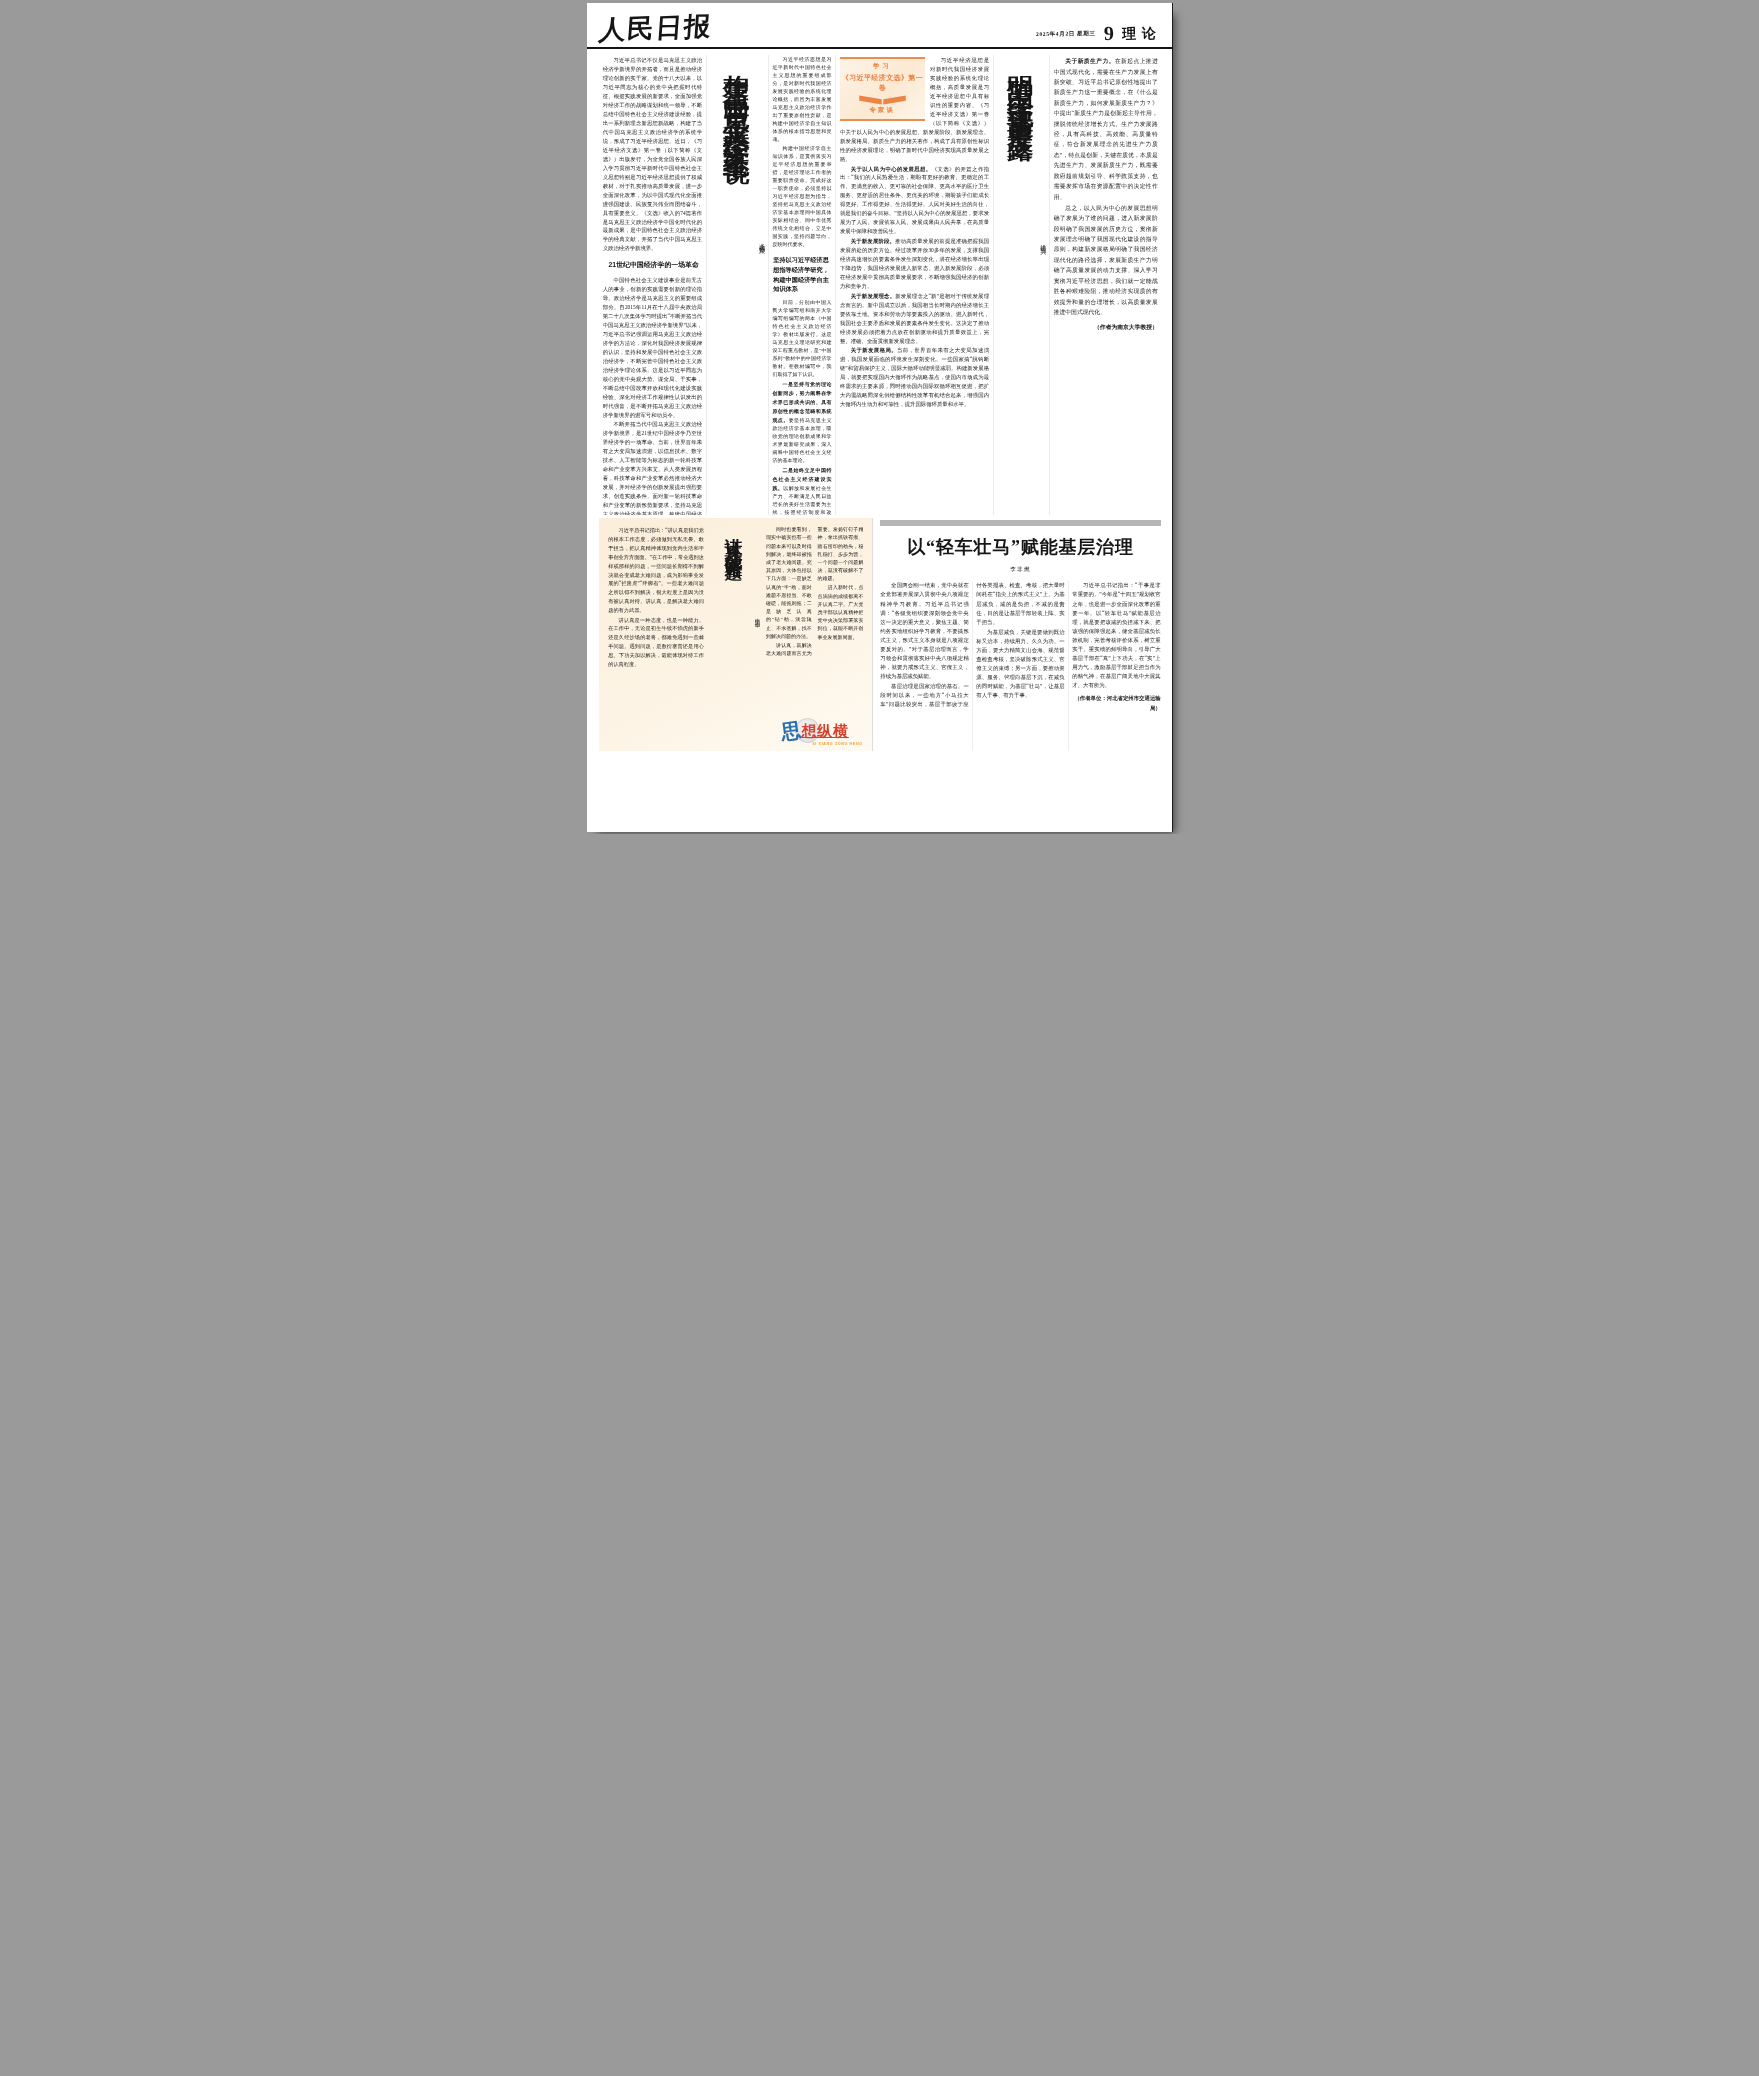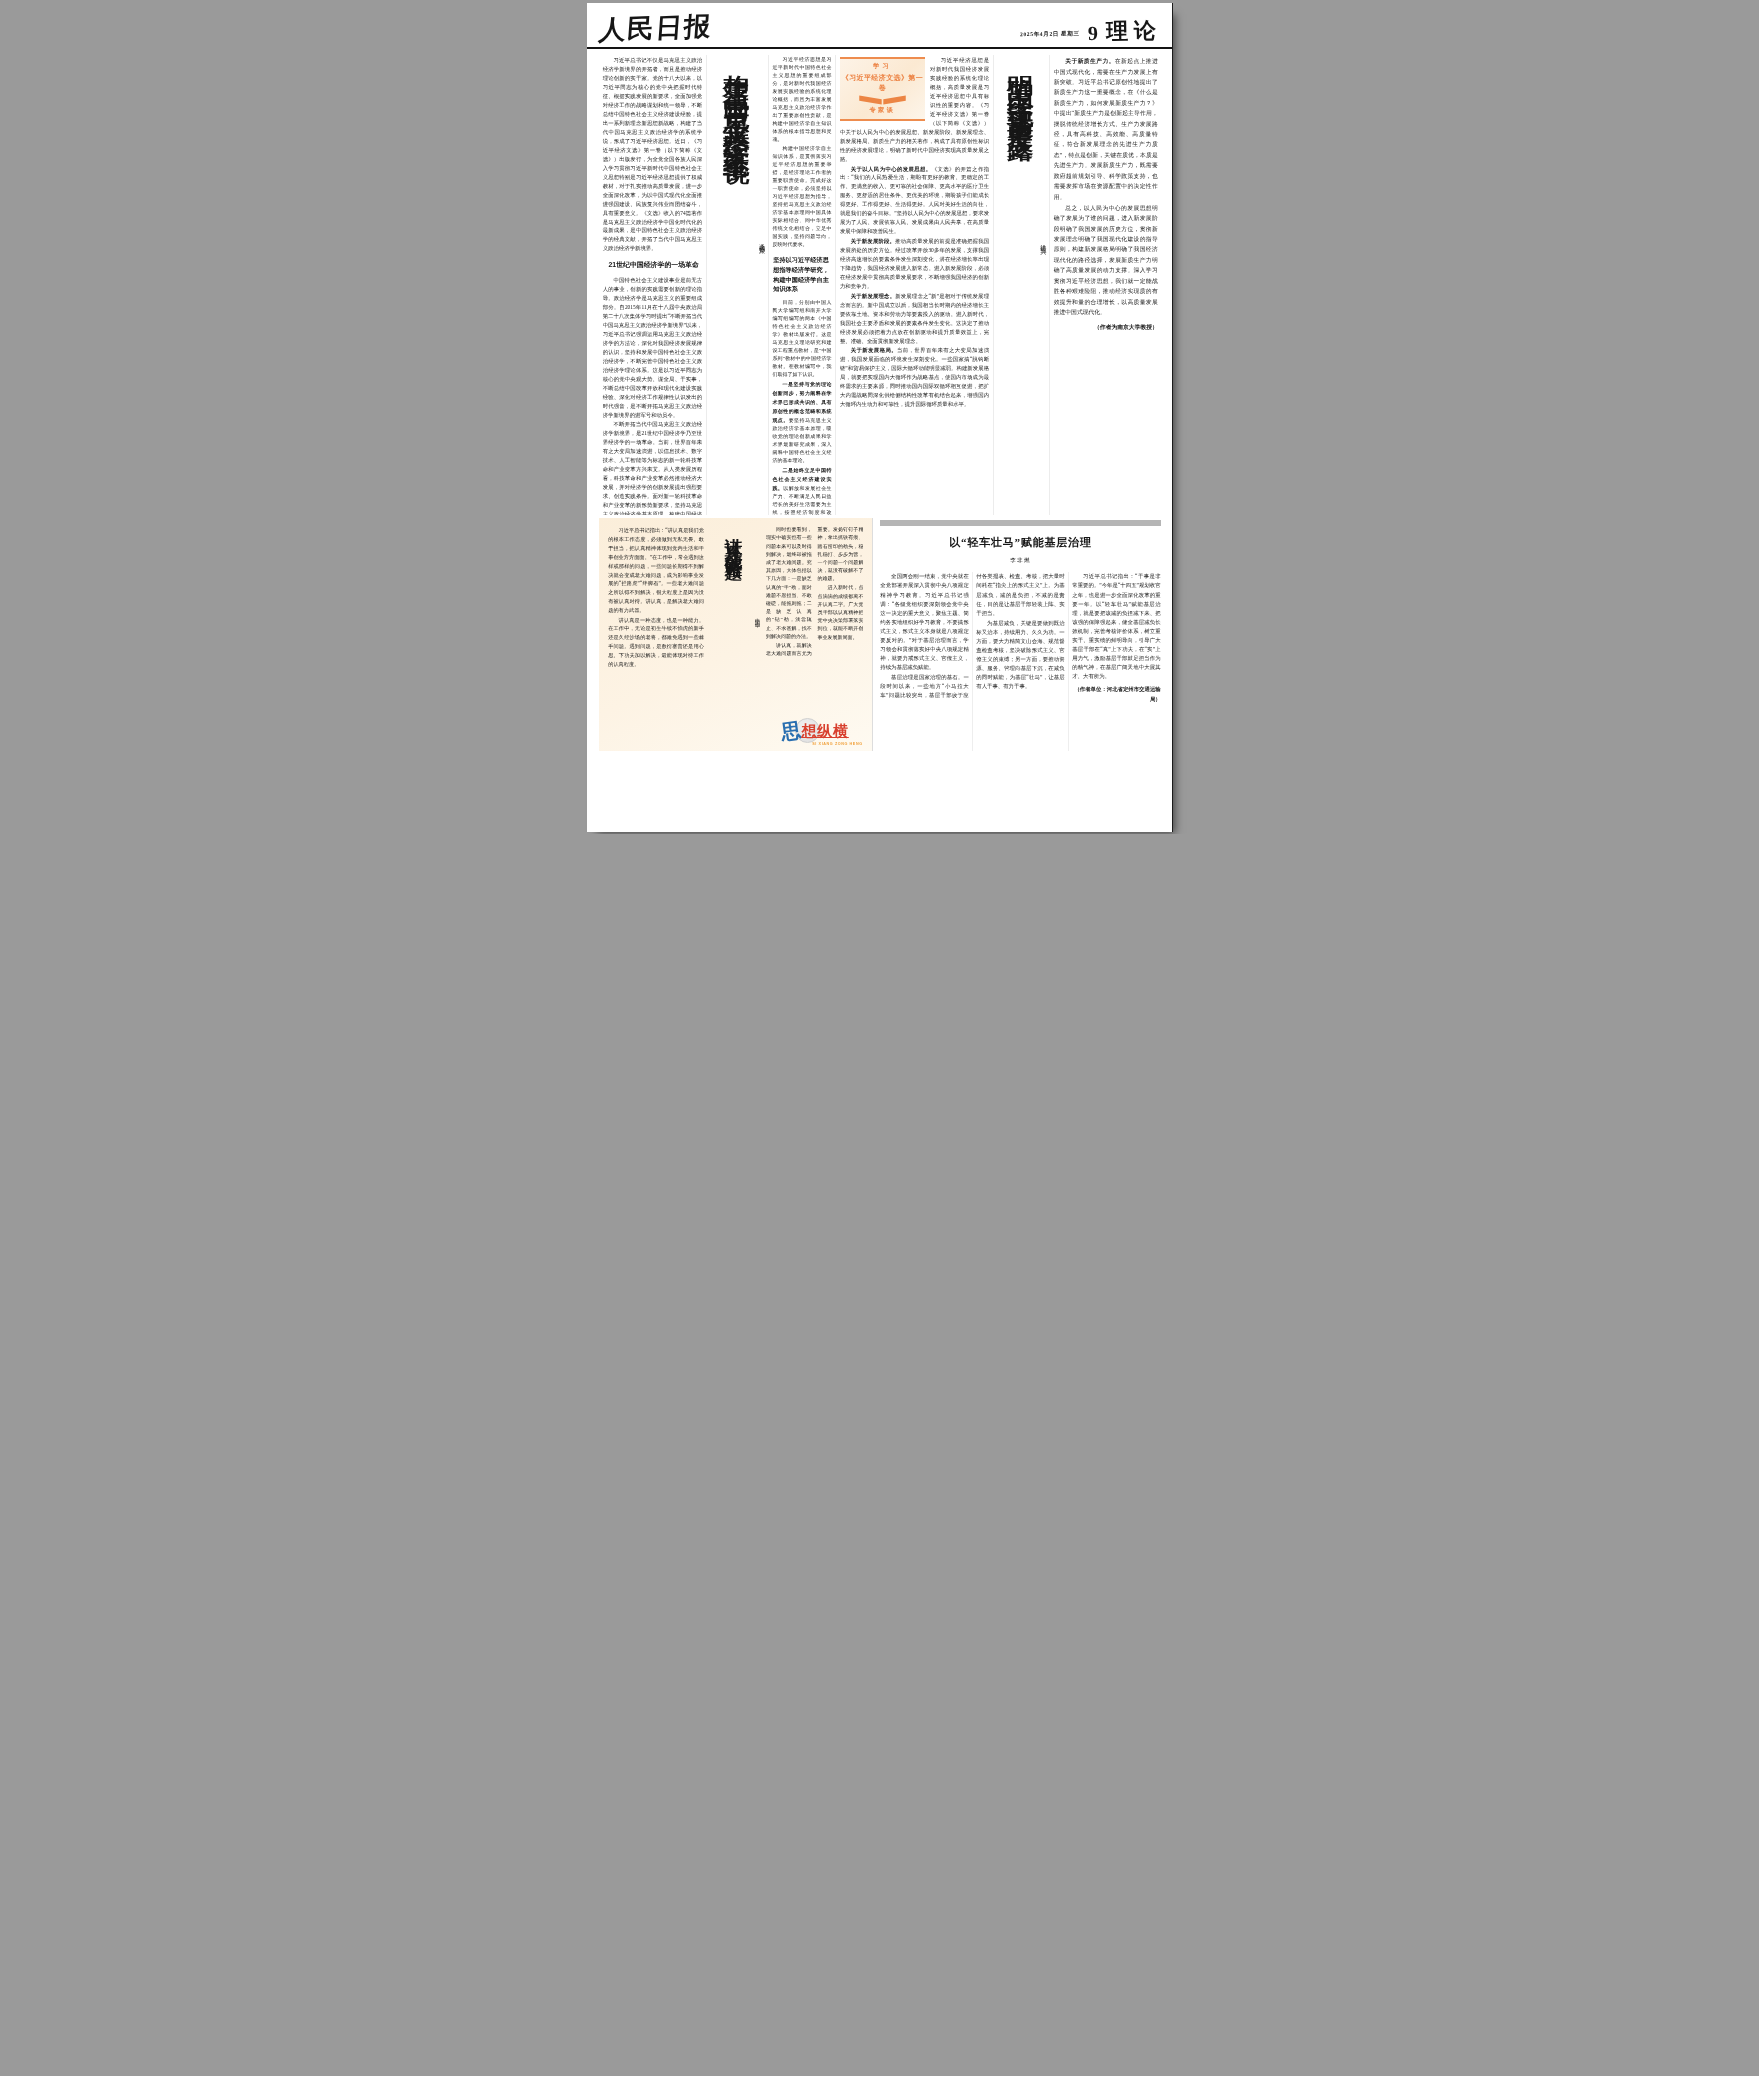--- a/index.html
+++ b/index.html
@@ -11,21 +11,21 @@
     border-right:1.2px solid #1c1c1c;
     box-shadow:5.8px 6.6px 8.3px -4.2px rgba(0,0,0,.55);
     overflow:hidden;
   }
   
   .header { display:flex; justify-content:space-between; align-items:flex-end; padding:12.5px 10px 5px 12.5px; }
   .masthead { font-size:26.6px; font-weight:bold; letter-spacing:1.7px; transform:skewX(-6deg) rotate(-2deg); line-height:1; }
   .header-right { display:flex; align-items:flex-end; gap:8.3px; transform:rotate(-1deg); }
   .date { font-size:5.6px; letter-spacing:0.6px; margin-bottom:3.7px; font-weight:bold; }
   .pagenum { font-size:20px; font-weight:bold; line-height:.85; }
-  .section { font-size:22px; font-weight:bold; letter-spacing:5.8px; line-height:.9; }
+  .section { font-size:14px; font-weight:bold; letter-spacing:5.8px; line-height:.9; }
   .rule { height:2.1px; background:#141414; }
   
   p { font-size:5.4px; line-height:1.66; text-align:justify; text-indent:2em; margin-bottom:0.8px; }
   .lead { font-family:"Liberation Sans","DejaVu Sans",sans-serif; font-weight:bold; }
   .byline { font-family:"Liberation Sans","DejaVu Sans",sans-serif; font-weight:bold; text-align:right; text-indent:0; margin-top:4.2px; font-size:5.2px; }
   
   .top { display:flex; padding:6.6px 10px 0 12.5px; height:466px; }
   .tcol { overflow:hidden; padding:0.8px 3.7px; }
   .tcol + .tcol { border-left:0.4px solid #ececec; }
   .a1c1 { width:19%; }
@@ -83,21 +83,21 @@
   .bl-c2-text p { font-size:5px; line-height:1.64; }
   
   .logo { height:29px; margin-top:2.5px; display:flex; align-items:center; justify-content:center; position:relative; }
   .logo-circle { position:absolute; left:30%; top:1.7px; width:25px; height:25px; border-radius:50%; background:radial-gradient(circle at 40% 35%,#f2f2f2,#dcdcdc); border:0.4px solid #cfcfcf; }
   .logo-si { font-size:20px; font-weight:bold; color:#2a6fb0; transform:rotate(-8deg); z-index:1; line-height:1; }
   .logo-rest { font-size:15px; font-weight:bold; color:#d8402e; font-family:"Liberation Sans","DejaVu Sans",sans-serif; letter-spacing:0.8px; z-index:1; margin-left:0.8px;text-decoration:underline; }
   .logo-pinyin { position:absolute; right:0.8px; bottom:0; font-size:3.7px; font-weight:bold; color:#f0a03a; letter-spacing:0.6px; font-family:"Liberation Sans","DejaVu Sans",sans-serif; }
   
   .br-art { width:51.5%; padding:0 0.8px 0 7.5px; border-left:0.4px solid #ddd; display:flex; flex-direction:column; }
   .graybar { height:6.6px; background:#b5b5b5; margin:1.7px 0 9px; }
-  .br-headline { text-align:center; font-size:11px; font-weight:bold; letter-spacing:0.8px; margin-bottom:6.6px; }
+  .br-headline { text-align:center; font-size:18px; font-weight:bold; letter-spacing:0.8px; margin-bottom:6.6px; }
   .br-author { text-align:center; font-size:5.6px; letter-spacing:1.2px; margin-bottom:7.5px; }
   .br-text { flex:1; column-count:3; column-gap:7.5px; column-rule:0.4px solid #eee; overflow:hidden; }
   .br-text p { font-size:5.4px; line-height:1.68; }
 </style>
 </head>
 <body>
 
 <div class="page">
 
   <div class="header">

